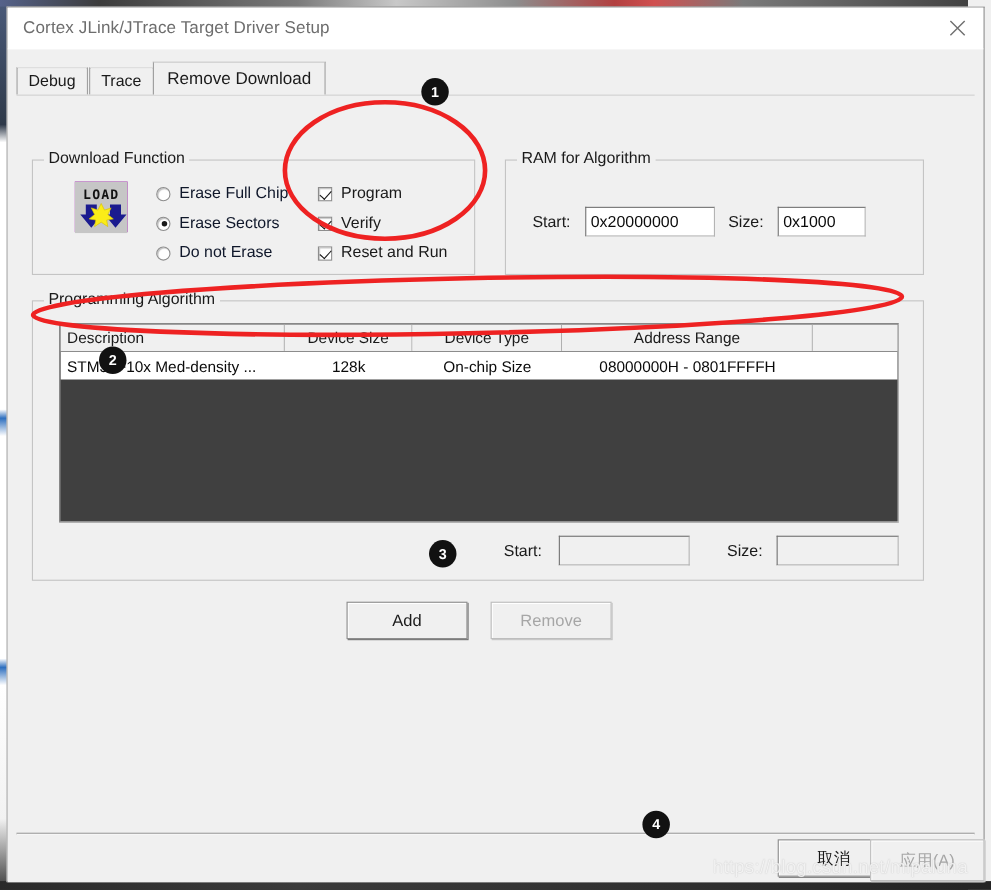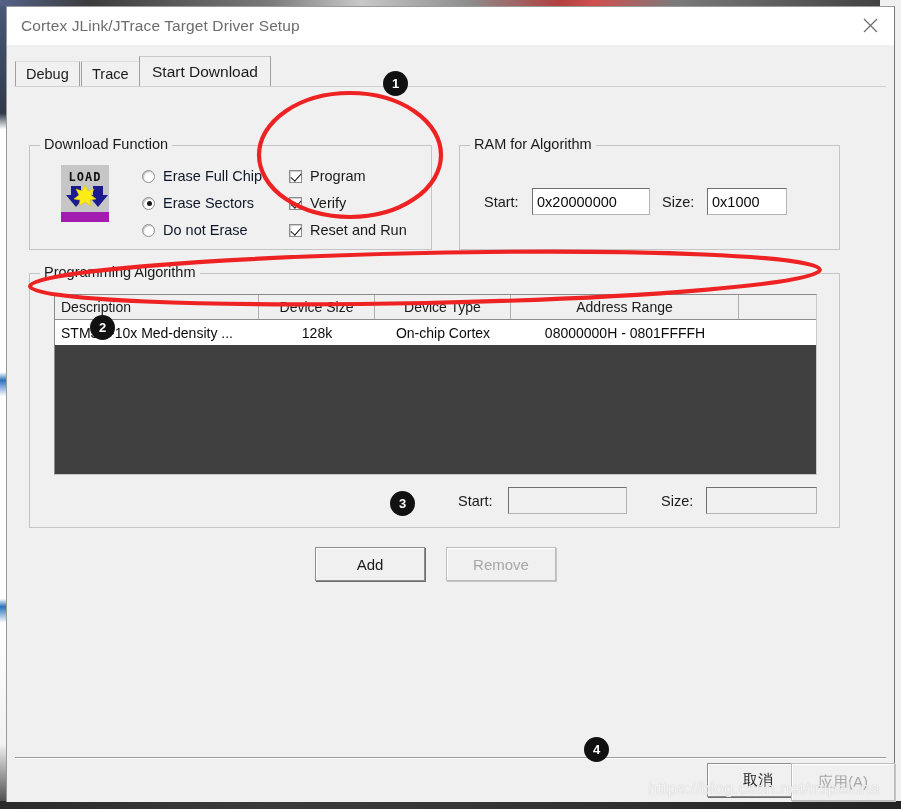--- a/index.html
+++ b/index.html
@@ -132,22 +132,22 @@
     white-space: nowrap;
   }
 
   #grp-download { left: 22px; top: 100px; width: 403px; height: 105px; padding-left: 45px; }
   #grp-ram      { left: 452px; top: 100px; width: 381px; height: 105px; }
   #grp-progalg  { left: 22px; top: 228px; width: 811px; height: 255px; }
 
   
   #load-icon {
     position: absolute;
-    left: 31px; top: 19px;
-    width: 48px; height: 57px;
+    left: 38px; top: 19px;
+    width: 48px; height: 46px;
     background: #a21caf;
   }
 
   
   .radio-row {
     position: absolute;
     display: flex; align-items: center;
     font-size: 14.5px; color: #0f172a;
     white-space: nowrap;
     cursor: default;
@@ -364,21 +364,21 @@
   <div id="client">
 
     <div id="tabstrip">
       <div class="tab" style="left:0px;">
           <span>Debug</span>
         </div>
       <div class="tab" style="left:66px;">
           <span>Trace</span>
         </div>
       <div class="tab active" style="left:124px;">
-          <span>Start Download</span>
+          <span>Remove Download</span>
         </div>
     </div>
     <div id="tab-underline"></div>
 
     <div class="groupbox" id="grp-download">
       <div class="group-title">Download Function</div>
 
       <div id="load-icon">
         <svg width="48" height="47" viewBox="0 0 48 47" aria-hidden="true">
           <rect x="0" y="0" width="48" height="47" fill="#c6c6c6"></rect>
@@ -433,21 +433,21 @@
         <div id="lv-header">
           <div class="lv-th c0">Description</div>
           <div class="lv-th c1">Device Size</div>
           <div class="lv-th c2">Device Type</div>
           <div class="lv-th c3">Address Range</div>
           <div class="lv-th c4"></div>
         </div>
         <div class="lv-row">
           <div class="lv-td c0">STM32F10x Med-density ...</div>
           <div class="lv-td c1">128k</div>
-          <div class="lv-td c2">On-chip Cortex</div>
+          <div class="lv-td c2">On-chip Size</div>
           <div class="lv-td c3">08000000H - 0801FFFFH</div>
           <div class="lv-td c4"></div>
         </div>
       </div>
 
       <div class="fld-label" style="left:428px; top:219px;">Start:</div>
       <div class="textbox disabled" style="left:478px; top:213px; width:119px; height:27px;"></div>
 
       <div class="fld-label" style="left:631px; top:219px;">Size:</div>
       <div class="textbox disabled" style="left:676px; top:213px; width:111px; height:27px;"></div>

